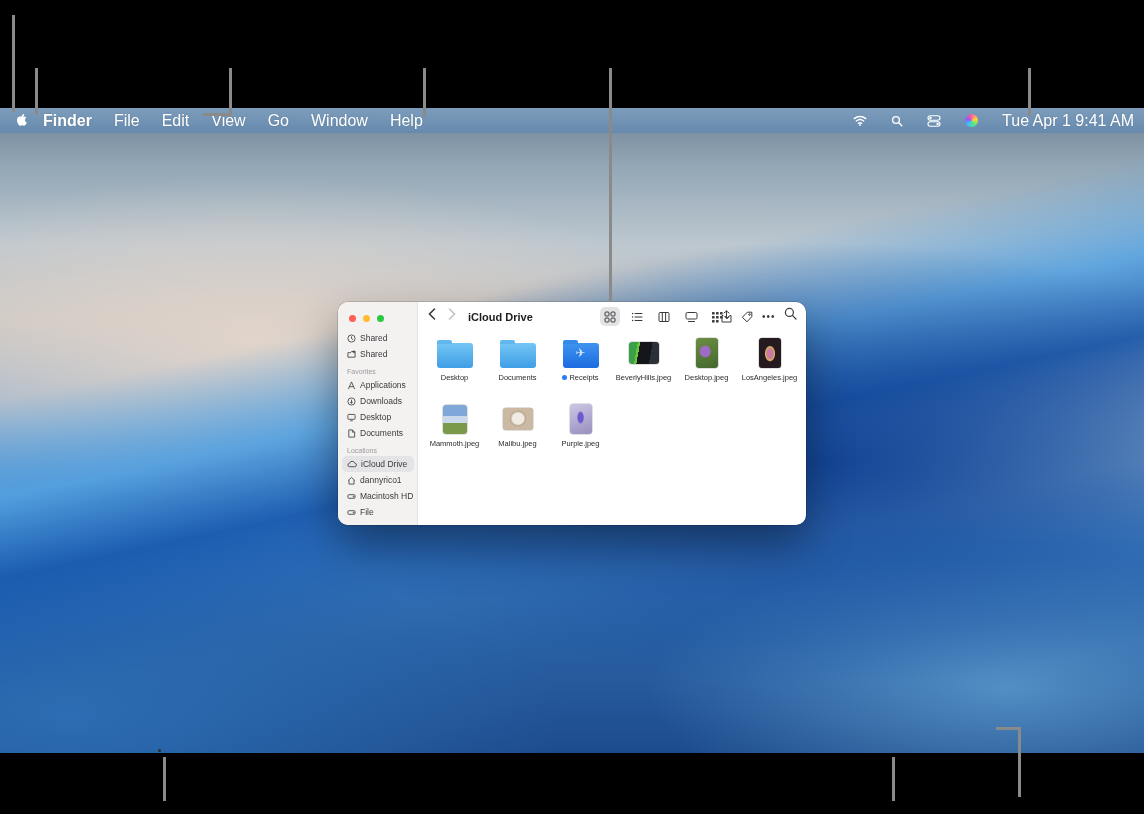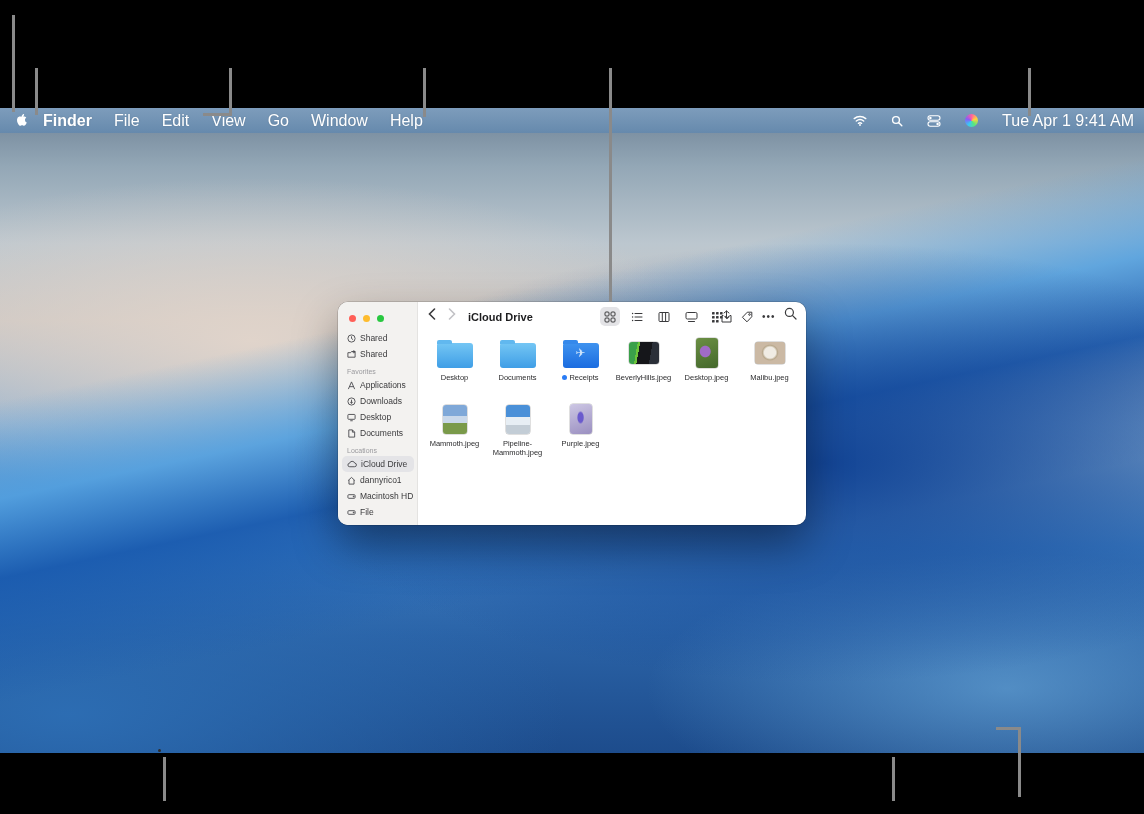--- a/index.html
+++ b/index.html
@@ -371,40 +371,40 @@
       <div class="file">
         <div class="icon-box">
             <div class="photo p-port th-junelake"></div>
           </div>
         <div class="flabel">
             <span>Desktop.jpeg</span>
           </div>
       </div>
       <div class="file">
         <div class="icon-box">
+            <div class="photo p-port th-la"></div>
+          </div>
+        <div class="flabel">
+            <span>LosAngeles.jpeg</span>
+          </div>
+      </div>
+      <div class="file">
+        <div class="icon-box">
+            <div class="photo p-sq th-mammoth"></div>
+          </div>
+        <div class="flabel">
+            <span>Mammoth.jpeg</span>
+          </div>
+      </div>
+      <div class="file">
+        <div class="icon-box">
             <div class="photo p-land th-malibu"></div>
           </div>
         <div class="flabel">
             <span>Malibu.jpeg</span>
-          </div>
-      </div>
-      <div class="file">
-        <div class="icon-box">
-            <div class="photo p-sq th-mammoth"></div>
-          </div>
-        <div class="flabel">
-            <span>Mammoth.jpeg</span>
-          </div>
-      </div>
-      <div class="file">
-        <div class="icon-box">
-            <div class="photo p-sq th-pipeline"></div>
-          </div>
-        <div class="flabel">
-            <span>Pipeline-Mammoth.jpeg</span>
           </div>
       </div>
       <div class="file">
         <div class="icon-box">
             <div class="photo p-port th-purple"></div>
           </div>
         <div class="flabel">
             <span>Purple.jpeg</span>
           </div>
       </div>

